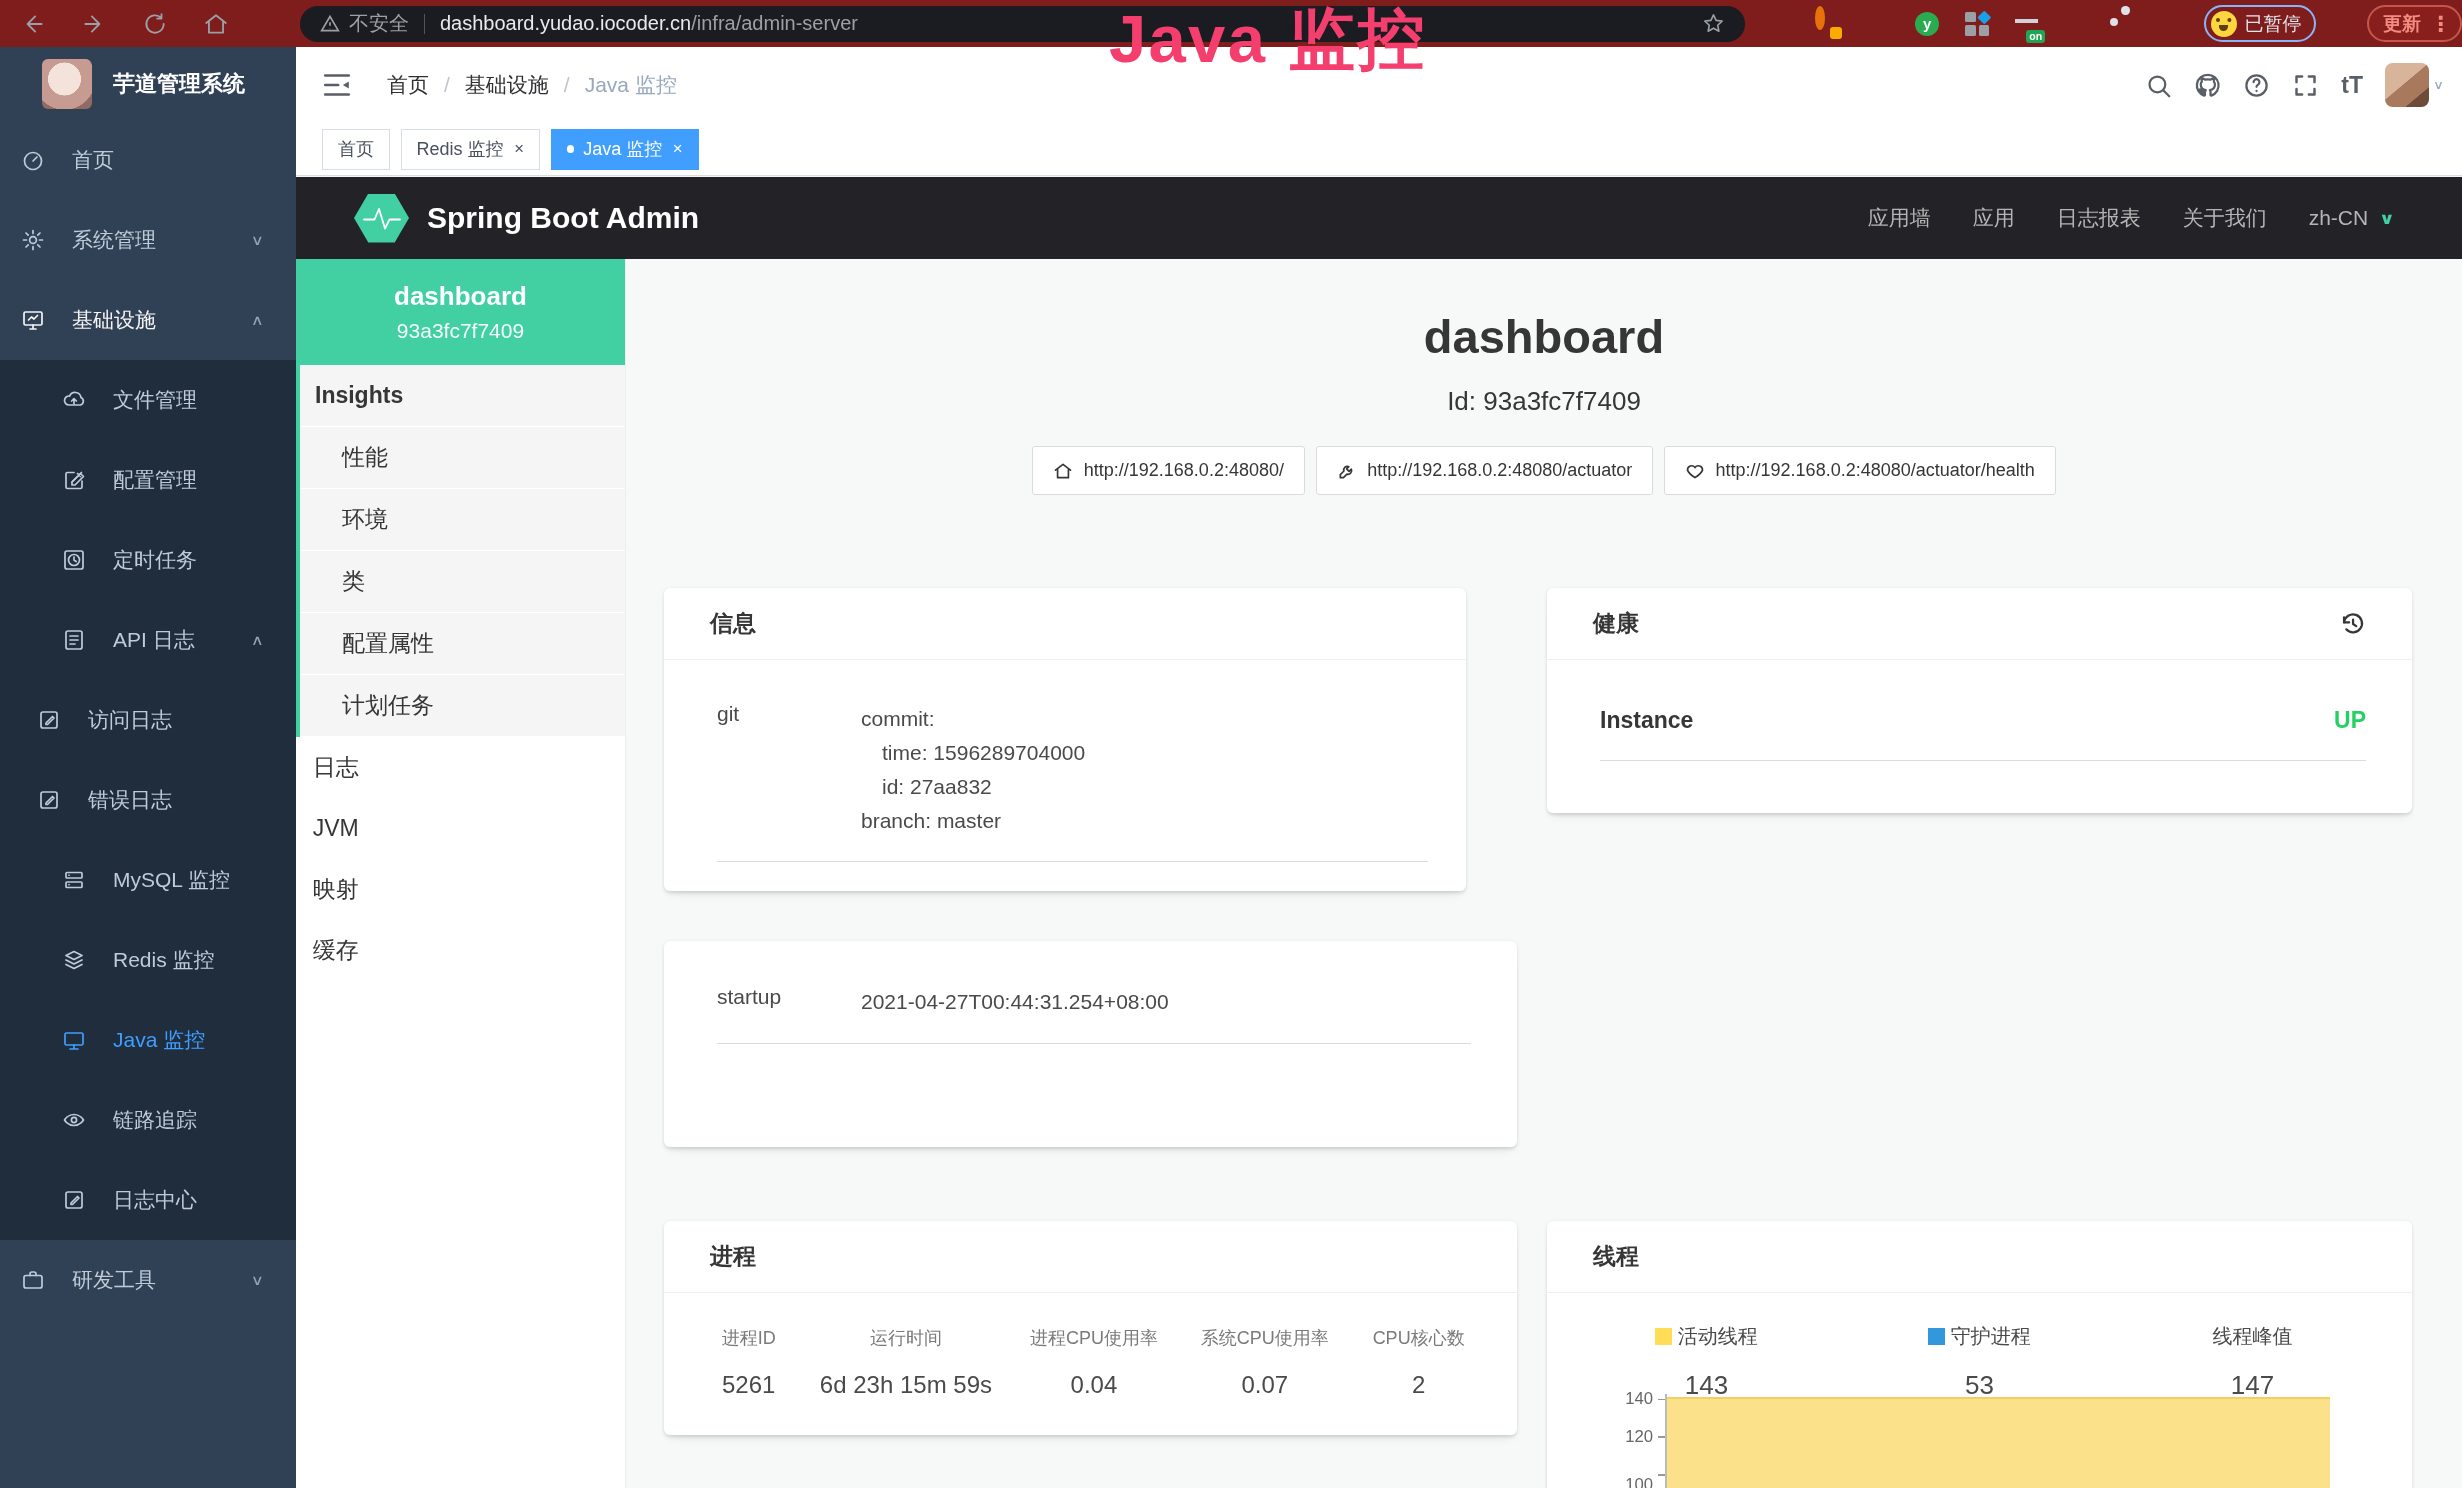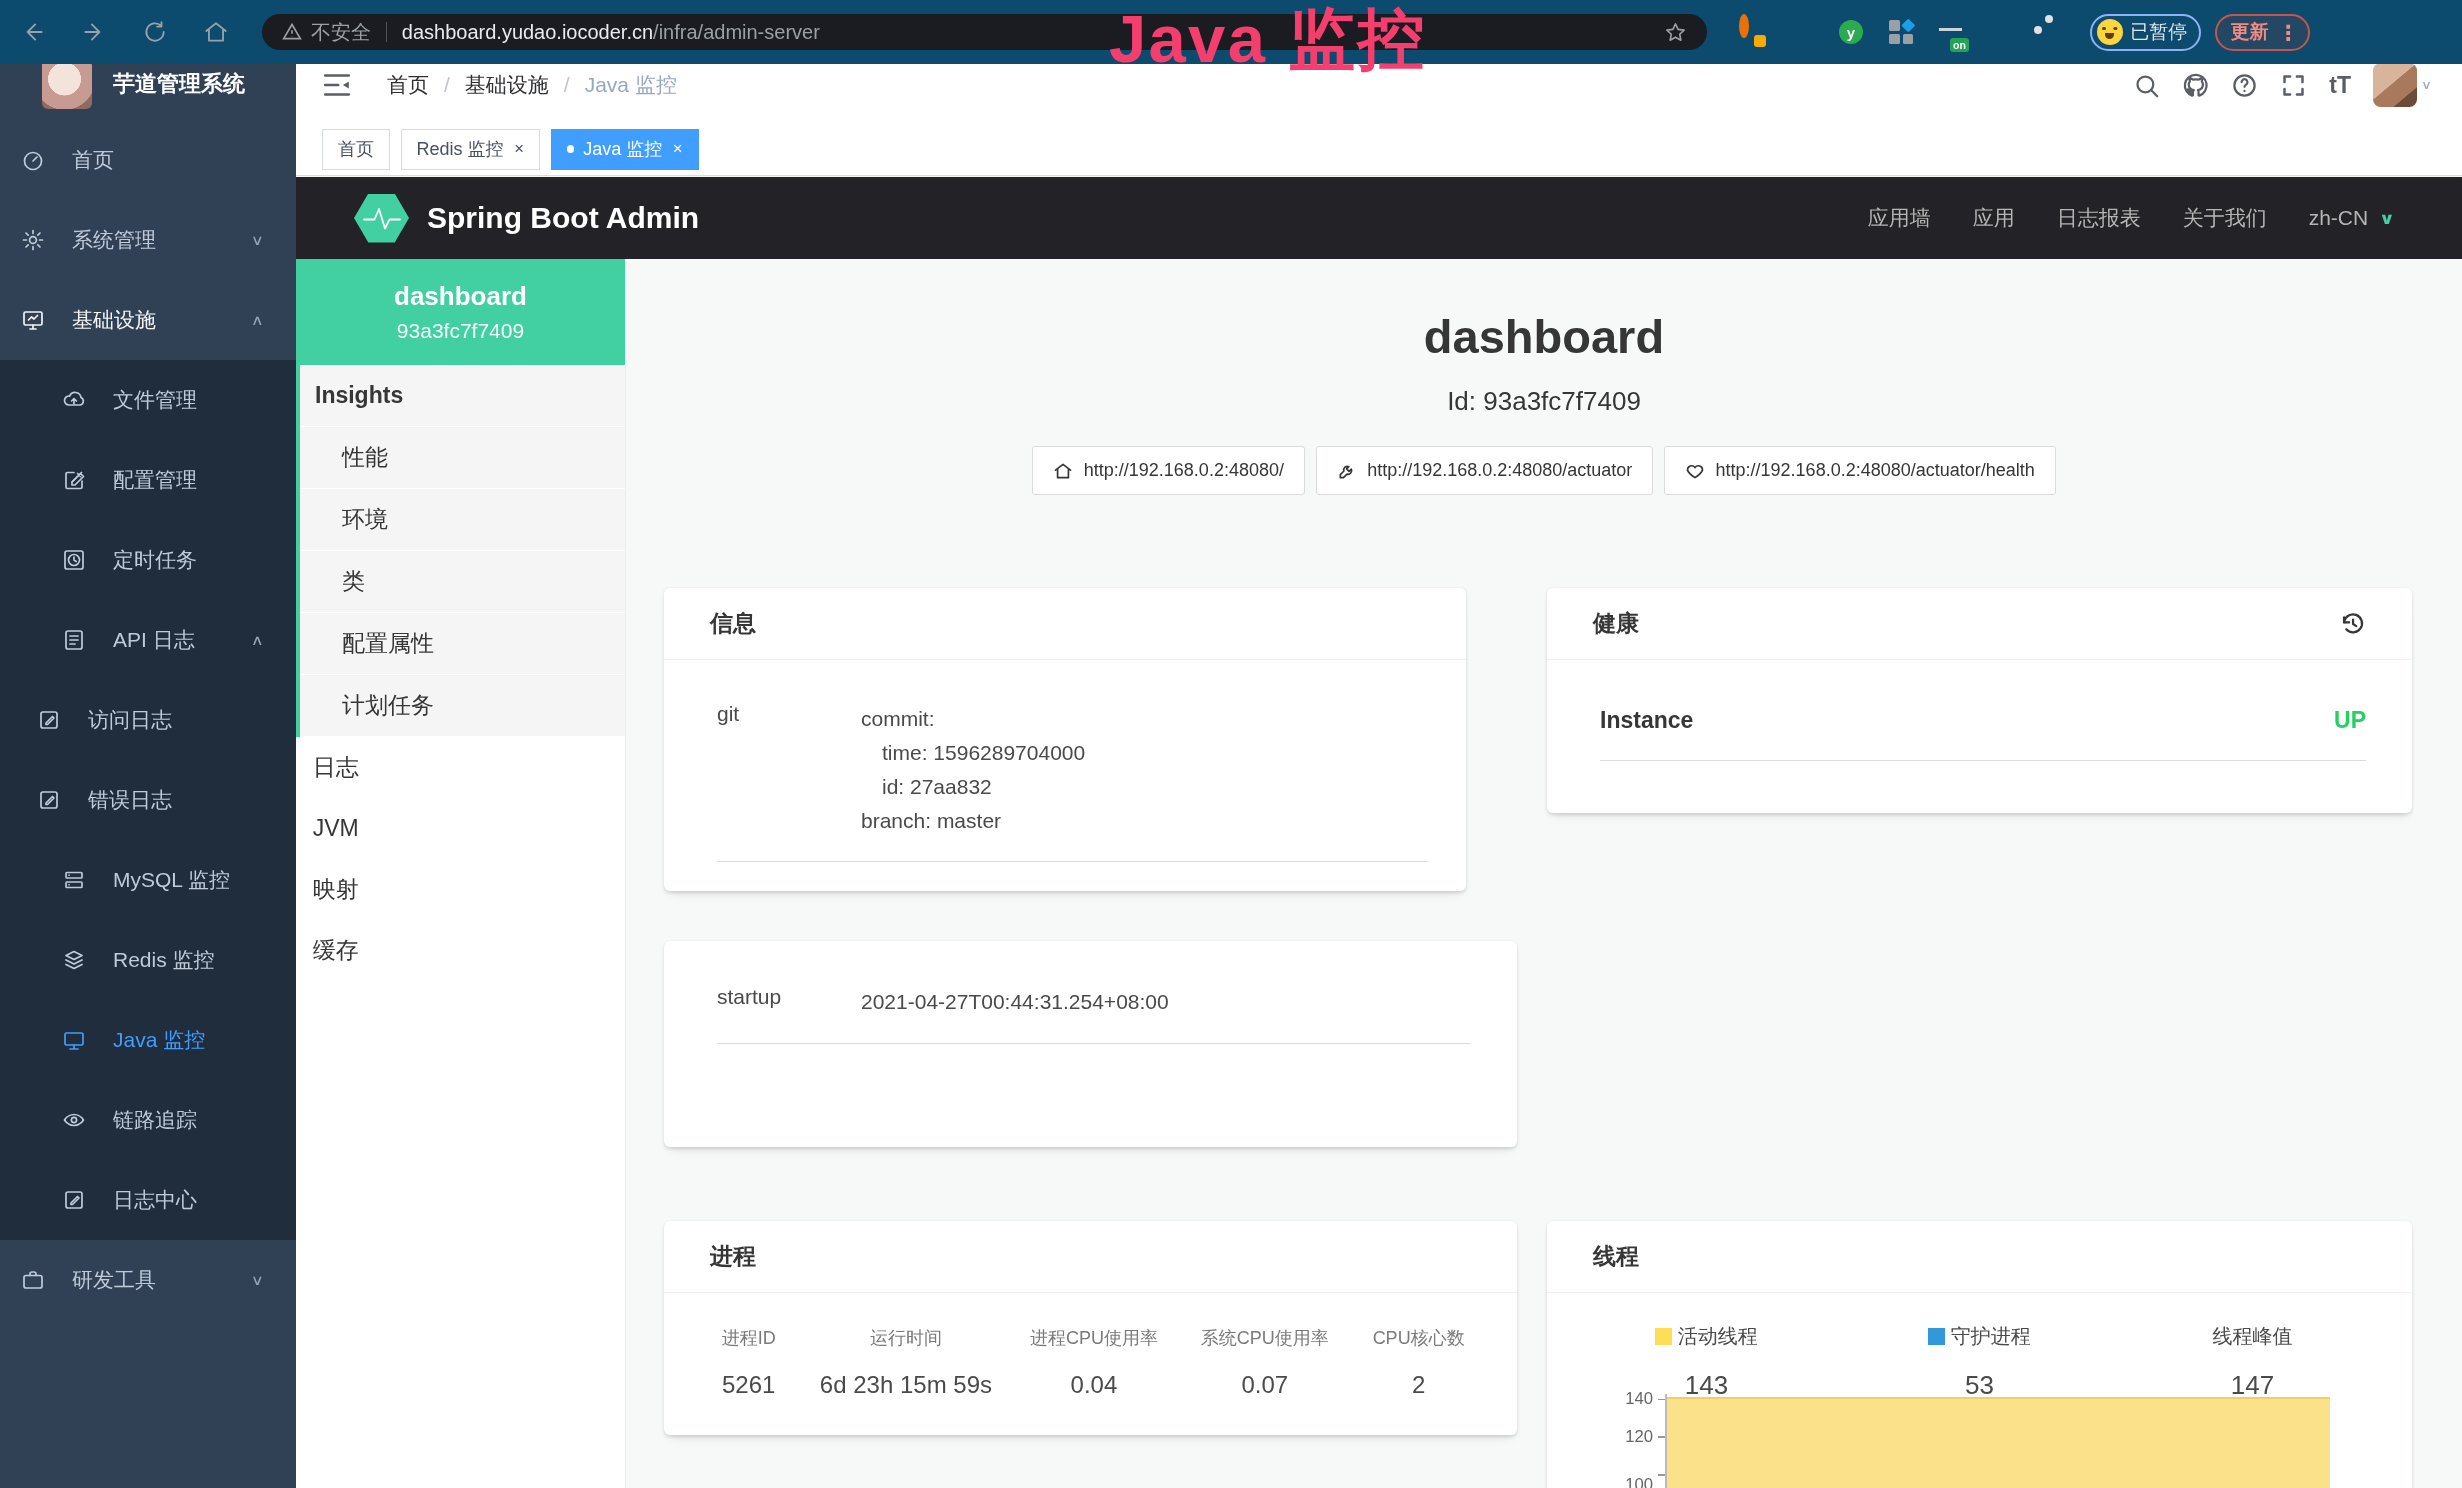--- a/index.html
+++ b/index.html
@@ -2,21 +2,21 @@
 <html style="font-size:12px"><head>
 <meta charset="utf-8">
 <style>
   html,body{margin:0;padding:0;}
   body{width:2462px;height:1489px;overflow:hidden;position:relative;background:#fff;
        font-family:"Liberation Sans","DejaVu Sans",sans-serif;-webkit-font-smoothing:antialiased;}
   svg{display:block;}
   .icn{stroke:currentColor;fill:none;stroke-width:1.7;stroke-linecap:round;stroke-linejoin:round;}
 
   
-  .chrome{position:absolute;left:0;top:0;width:100%;height:64px;background:#0c4a6e;display:flex;align-items:center;z-index:30;}
+  .chrome{position:absolute;left:0;top:0;width:100%;height:47px;background:#7f1d1d;display:flex;align-items:center;z-index:30;justify-content:space-between;}
   .chrome-nav{display:flex;align-items:center;gap:35px;padding-left:20px;color:#9aa0a6;}
   .chrome-nav svg{width:26px;height:26px;}
   .omnibox{margin-left:33px;height:36px;width:1445px;background:#1a1c21;border-radius:20px;display:flex;align-items:center;padding:0 20px;box-sizing:border-box;}
   .omni-warn{width:20px;height:20px;color:#9aa0a6;}
   .omni-sec{color:#9aa0a6;font-size:20px;margin-left:9px;white-space:nowrap;}
   .omni-div{width:0.8px;height:20px;background:#50535a;margin:0 15px;}
   .omni-url{font-size:20px;color:#e8eaed;white-space:nowrap;}
   .omni-path{font-size:20px;color:#9aa0a6;white-space:nowrap;}
   .omni-star{margin-left:auto;color:#9aa0a6;width:23px;height:23px;}
   .ext-row{display:flex;align-items:center;gap:26px;margin-left:32px;}
@@ -62,21 +62,21 @@
   .mi.active{color:#409eff;}
   .mi.parent-open{color:#f4f4f5;}
 
   
   .hdr{position:absolute;left:296px;top:47px;right:0;height:76px;background:#fff;display:flex;align-items:center;z-index:8;}
   .burger{margin-left:26px;width:30px;height:26px;color:#5a5e66;}
   .crumb{display:flex;align-items:center;margin-left:35px;font-size:21px;}
   .crumb .c1{color:#303133;}
   .crumb .sep{color:#c0c4cc;margin:0 15px;}
   .crumb .c-last{color:#97a8be;}
-  .hdr-right{margin-left:auto;display:flex;align-items:center;gap:22px;margin-right:30px;color:#5a5e66;}
+  .hdr-right{margin-left:auto;display:flex;align-items:center;gap:22px;margin-right:18px;color:#5a5e66;}
   .hdr-right svg{width:27px;height:27px;}
   .tT{font-size:23px;font-weight:bold;color:#5a5e66;}
   .avatar{width:44px;height:44px;border-radius:7.6px;background:linear-gradient(140deg,#d8b49a 0 45%,#a9795d 46% 75%,#6e4a38 76%);}
   .hdr-caret{font-size:15px;color:#97a8be;margin-left:-18px;transform:scaleY(.8);}
 
   
   .tags{position:absolute;left:296px;top:123px;right:0;height:53px;background:#fff;border-bottom:0.8px solid #d8dce5;box-shadow:0 0.8px 2.3px rgba(0,0,0,.08);display:flex;align-items:center;padding-left:26px;gap:10.6px;box-sizing:border-box;z-index:8;}
   .tag{height:39px;display:flex;align-items:center;padding:0 15px;border:0.8px solid #d8dce5;background:#fff;color:#495060;font-size:18px;white-space:nowrap;}
   .tag .x{margin-left:10.6px;font-size:16.7px;color:inherit;}
   .tag.active{background:#409eff;border-color:#409eff;color:#fff;}

